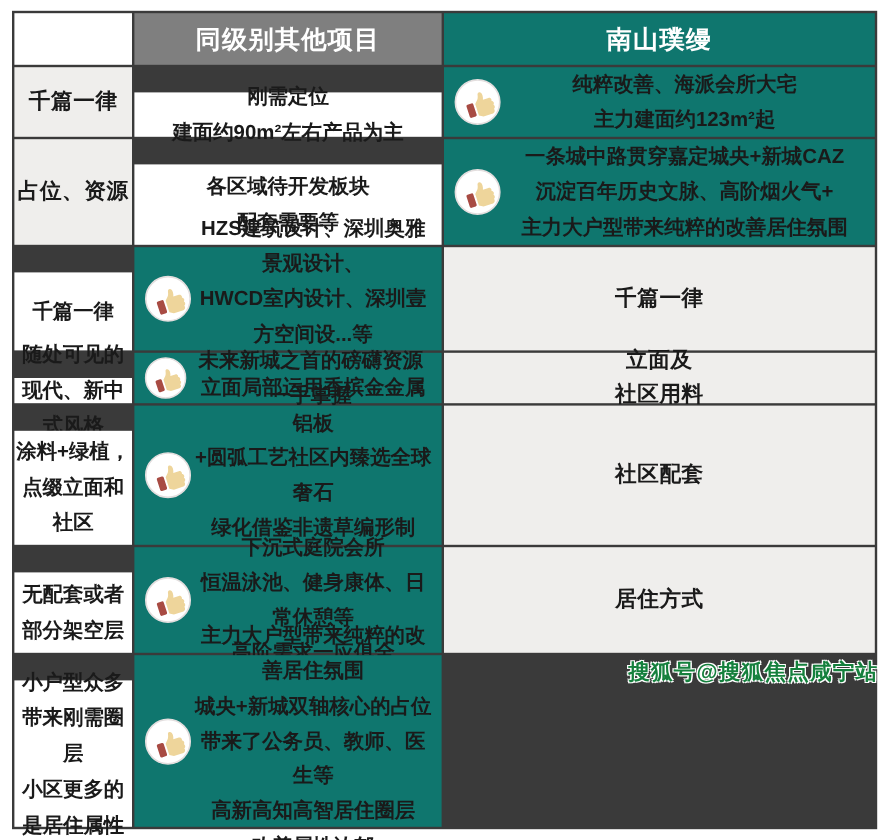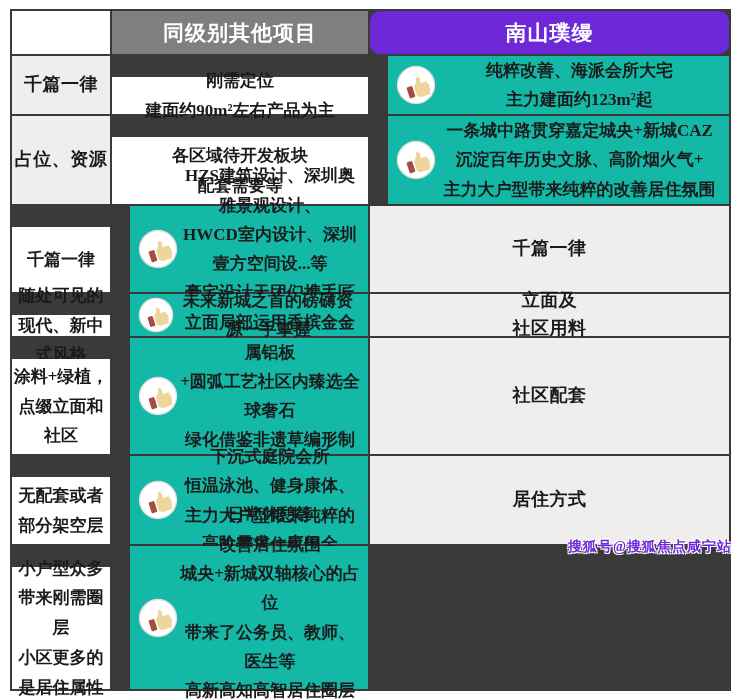--- a/index.html
+++ b/index.html
@@ -8,21 +8,20 @@
     width: 740px;
     height: 700px;
     background: #ffffff;
     font-family: "Liberation Sans", "DejaVu Sans", sans-serif;
     overflow: hidden;
   }
   .page {
     position: relative;
     width: 740px;
     height: 576px;
-    font-family: Liberation Serif, serif;
   }
   .cmp-table {
     position: absolute;
     left: 10px;
     top: 9px;
     display: grid;
     grid-template-columns: 98px 256px 359px;
     grid-template-rows: 43px 58px 88px 86px 42px 116px 88px 143px;
     gap: 2px;
     padding: 2px;
@@ -40,66 +39,64 @@
   .cell-corner {
     background: #ffffff;
   }
   .cell-header-other {
     background: #7f7f7f;
     color: #ffffff;
     font-size: 21px;
     letter-spacing: 1px;
   }
   .cell-header-project {
-    background: #6d28d9;
+    background: #0f766e;
     color: #ffffff;
     font-size: 21px;
     letter-spacing: 1px;
-    border-radius: 10px;
   }
   .cell-label {
     background: #efeeec;
     font-size: 18px;
     line-height: 1.55;
     letter-spacing: 0.5px;
   }
   .cell-other {
     background: #ffffff;
     font-size: 17px;
     line-height: 1.75;
     margin-top: 21px;
   }
   .cell-project {
-    background: #14b8a6;
+    background: #0f766e;
     font-size: 17px;
     line-height: 1.72;
     justify-content: flex-start;
     position: relative;
-    margin-left: 18px;
   }
   .thumb-wrap {
     flex: 0 0 34px;
     margin-left: 8px;
     display: flex;
     align-items: center;
     justify-content: center;
   }
   .project-text {
     flex: 1 1 auto;
     text-align: center;
     padding: 0 8px 0 2px;
     white-space: pre-line;
   }
   .watermark {
     position: absolute;
     right: 8px;
-    bottom: 20px;
-    font-size: 14px;
+    bottom: 4px;
+    font-size: 18px;
     font-weight: 700;
-    color: #6d28d9;
+    color: #15803d;
     letter-spacing: 1px;
     text-shadow: -1px -1px 0 #ffffff, 1px -1px 0 #ffffff,
                  -1px 1px 0 #ffffff, 1px 1px 0 #ffffff;
     z-index: 5;
   }
 </style>
 </head>
 <body>
 
 <div class="page">

